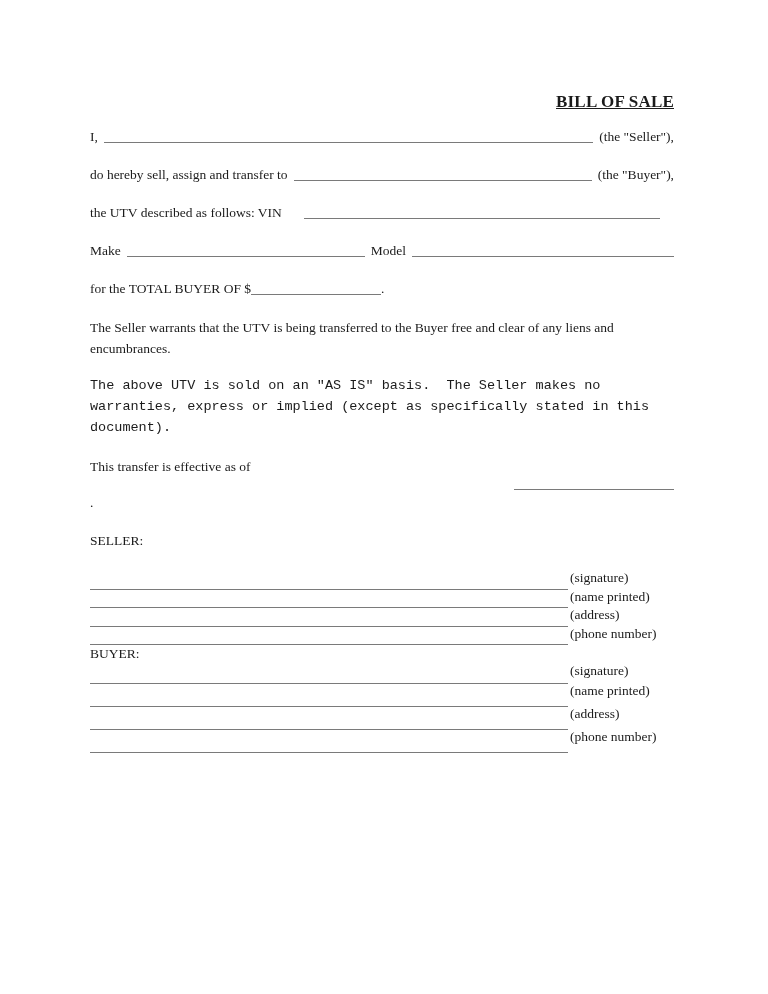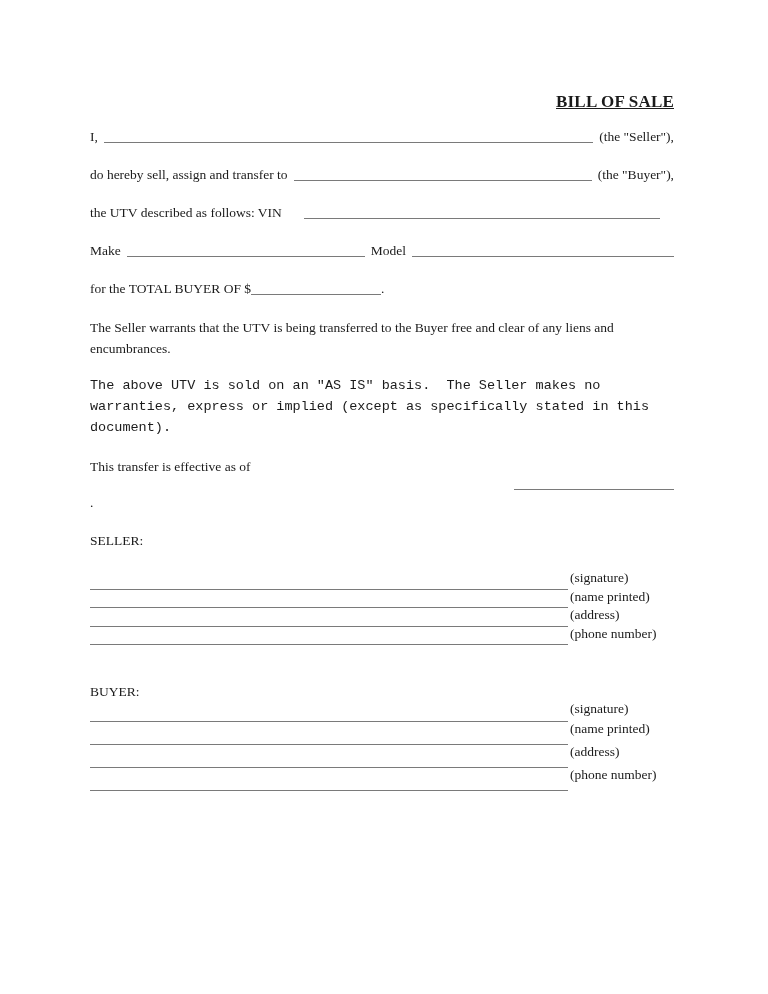--- a/index.html
+++ b/index.html
@@ -58,21 +58,21 @@
     padding-left: 2px;
     white-space: nowrap;
   }
   .buyer-sig .sig-row { height: 23px; }
   .buyer-sig .sig-row:first-child { height: 20px; }
   .mt15 { margin-top: 15px; }
   .mt16 { margin-top: 16px; font-family: Liberation Mono, monospace; }
   .mt18 { margin-top: 19px; }
   .mt19 { margin-top: 19px; flex-direction: column; }
   .mt20 { margin-top: 20px; }
-  .mt38 { margin-top: 38px; }
+  .mt38 { }
   .ml6  { margin-left: 6px; }
   .ml22 { margin-left: 22px; }
   .mr6  { margin-right: 6px; }
   .mr11 { margin-right: 11px; }
   .mr14 { margin-right: 14px; }
   .mr28 { margin-right: 28px; }
   .w130 { width: 130px; flex: 0 0 auto; }
   .w160 { width: 160px; flex: 0 0 auto; }
   .w238 { width: 238px; flex: 0 0 auto; }
   .w243 { width: 243px; flex: 0 0 auto; }

